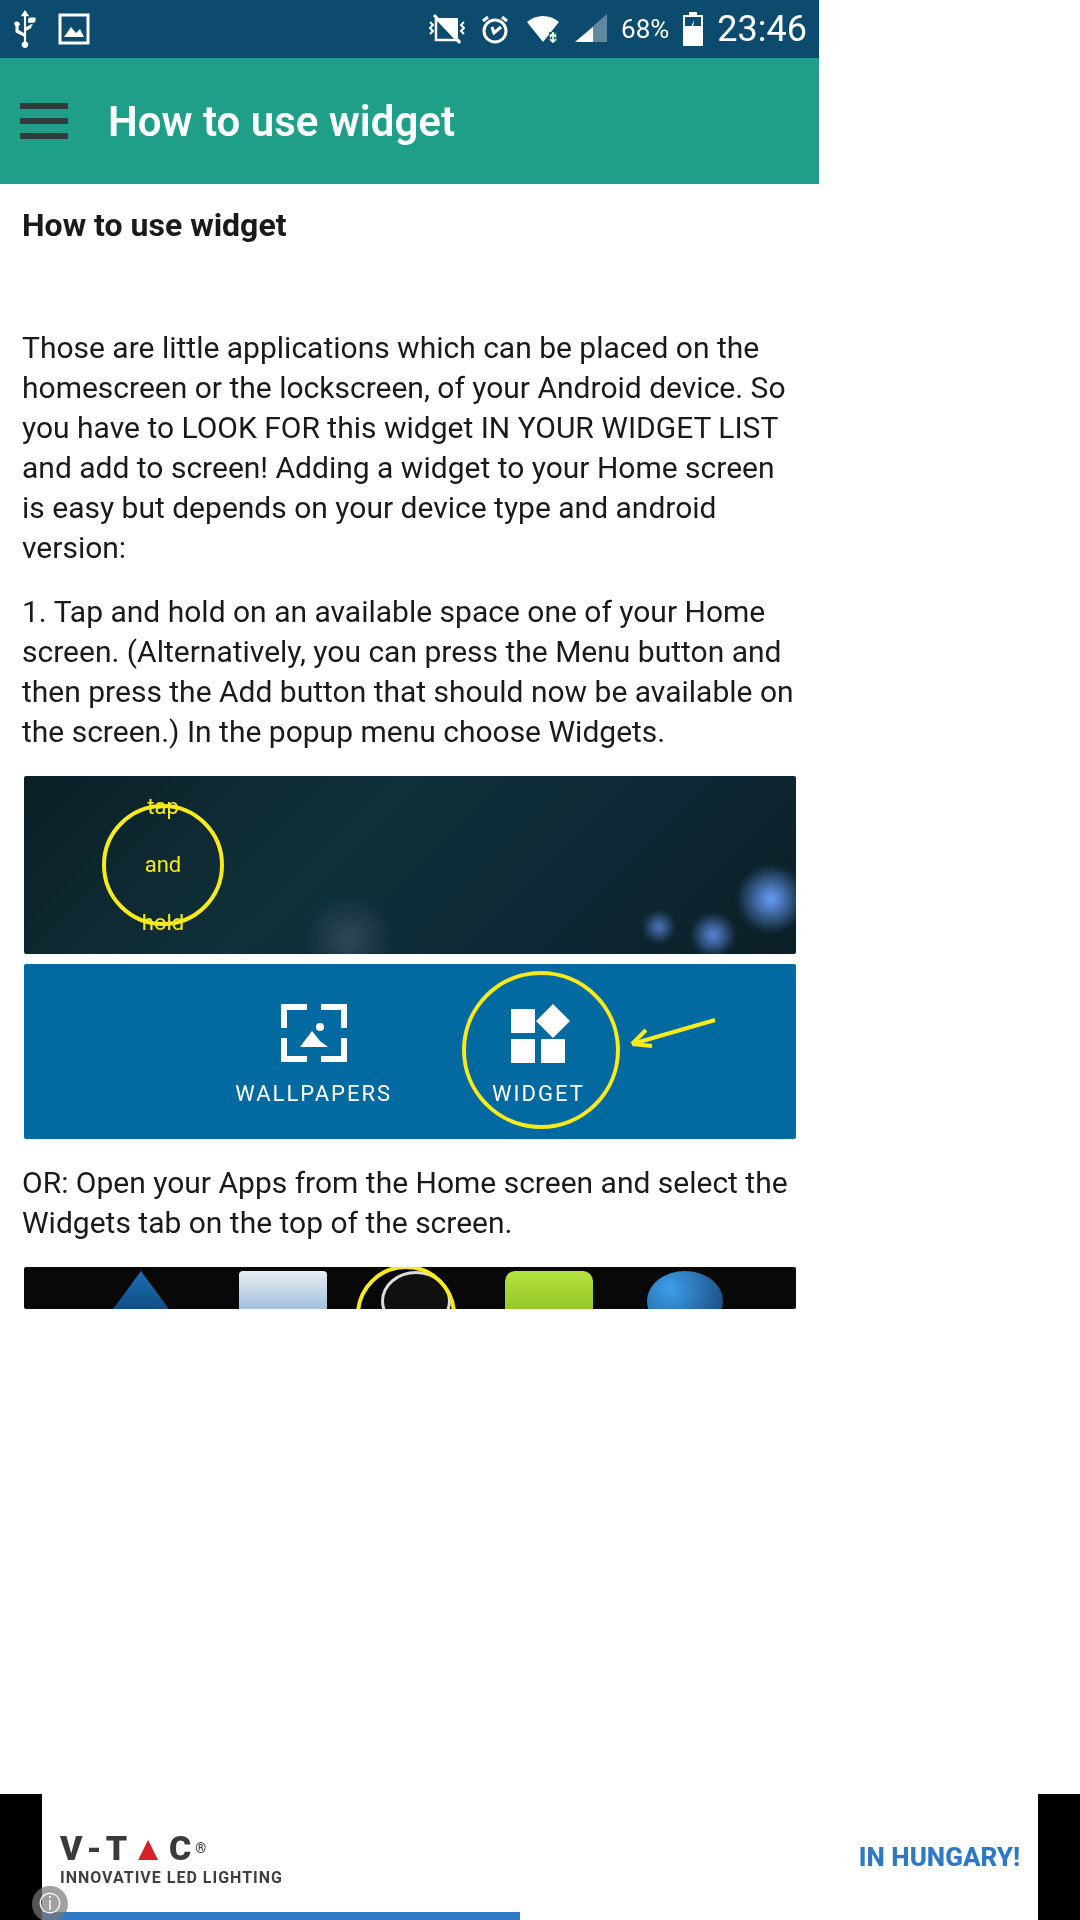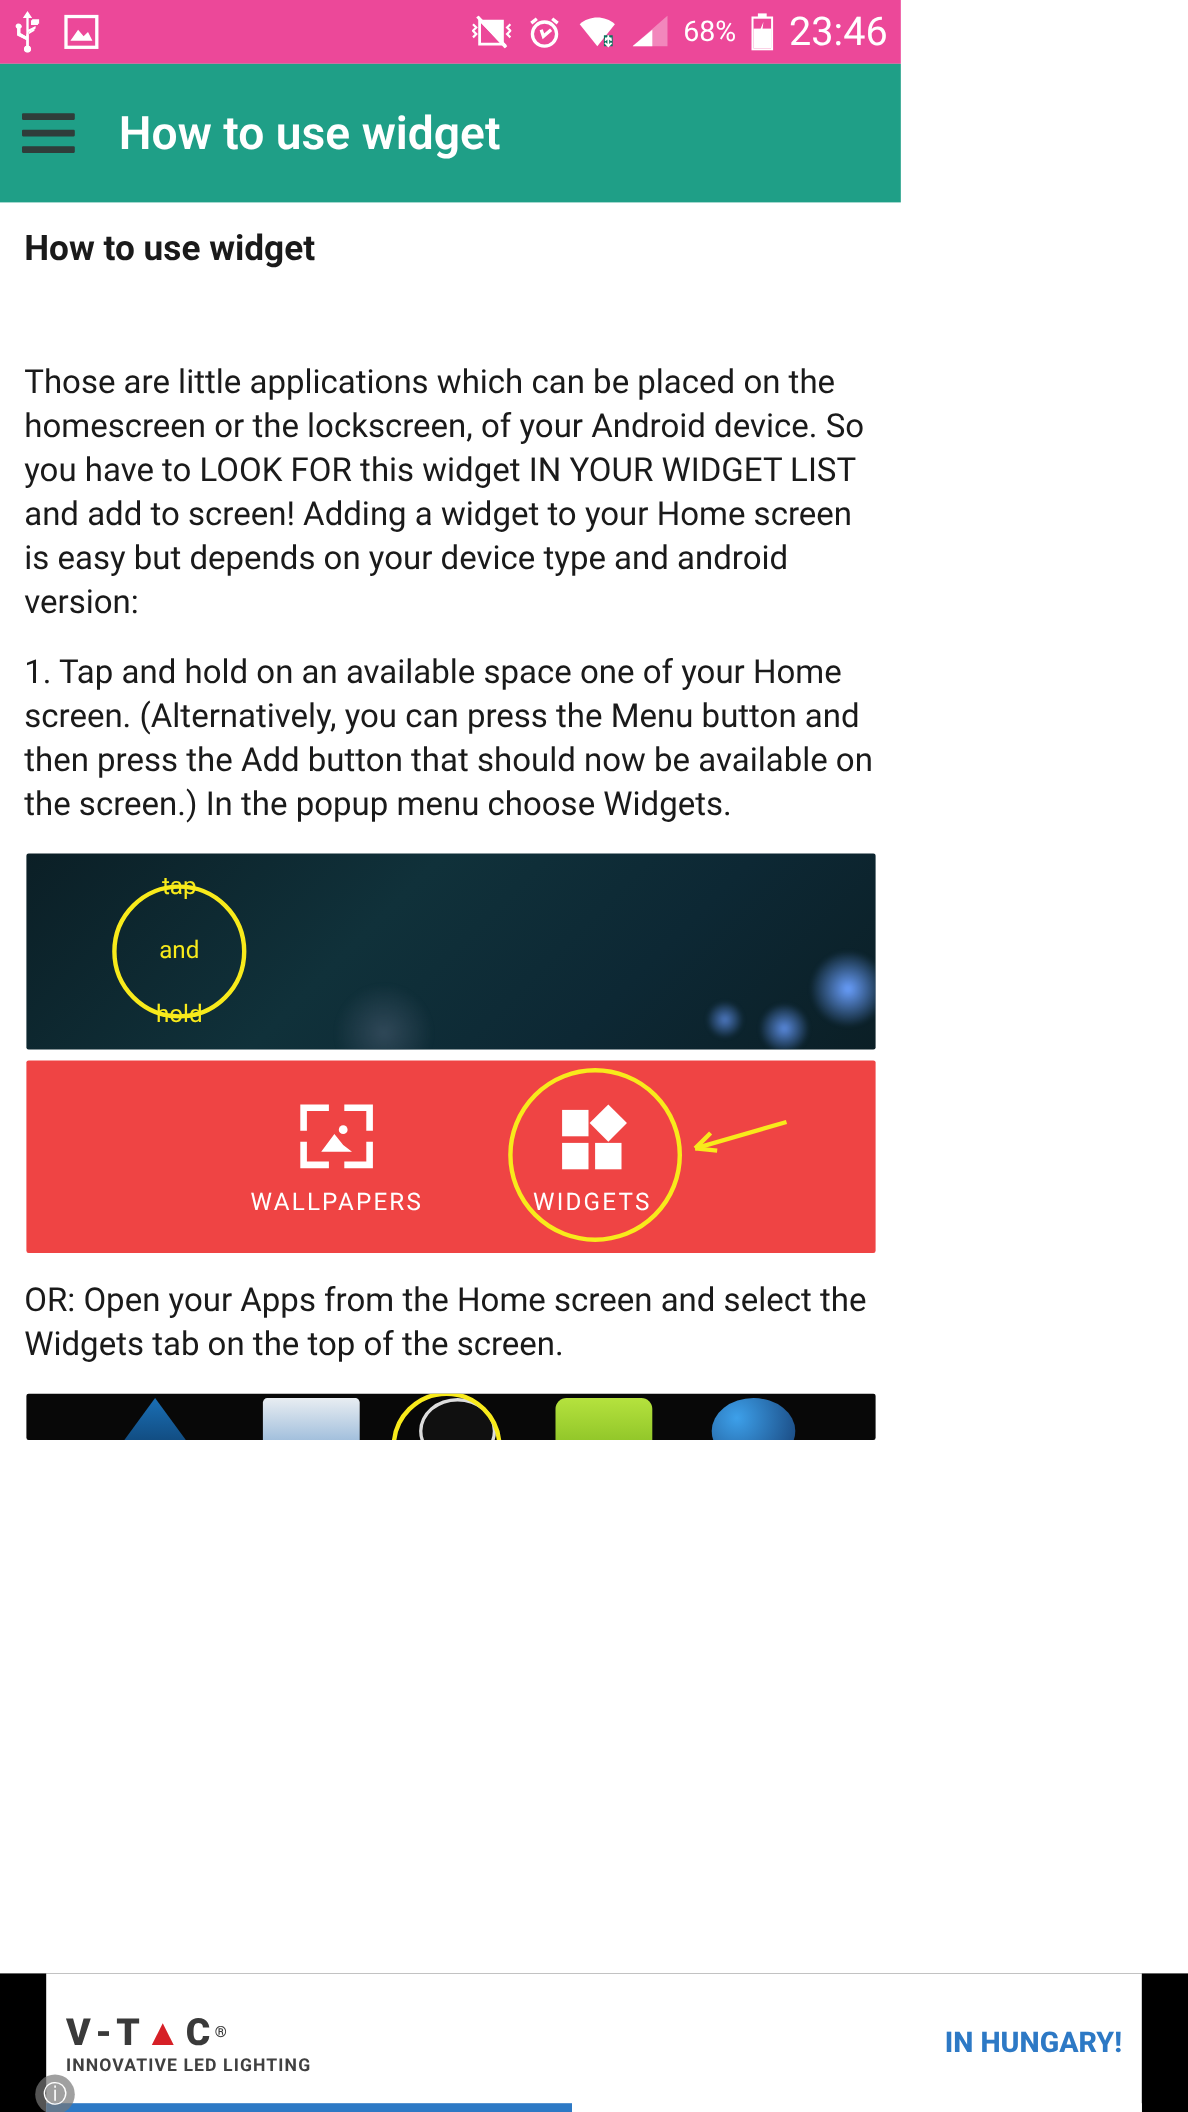--- a/index.html
+++ b/index.html
@@ -9,21 +9,21 @@
     }
     html, body {
       width: 819px;
       height: 1456px;
       font-family: Roboto, Arial, sans-serif;
       background: #ffffff;
       overflow: hidden;
     }
     .status-bar {
       height: 58px;
-      background: #ec4899;
+      background: #0c4a6e;
       display: flex;
       align-items: center;
       padding: 0 12px;
       color: #ffffff;
     }
     .status-left {
       display: flex;
       gap: 20px;
       align-items: center;
     }
@@ -117,21 +117,21 @@
       font-size: 22px;
       line-height: 26px;
       display: flex;
       flex-direction: column;
       align-items: center;
       justify-content: center;
       gap: 32px;
     }
     .illus-2 {
       height: 175px;
-      background: #ef4444;
+      background: #0369a1;
       display: flex;
       align-items: center;
       justify-content: center;
       gap: 100px;
     }
     .opt {
       display: flex;
       flex-direction: column;
       align-items: center;
       color: #ffffff;
@@ -359,21 +359,21 @@
         </svg>
         <span>WALLPAPERS</span>
       </div>
       <div class="opt">
         <svg width="90" height="72" viewBox="0 0 90 72" fill="#fff">
           <rect x="18" y="12" width="24" height="24"></rect>
           <rect x="18" y="42" width="24" height="24"></rect>
           <rect x="48" y="42" width="24" height="24"></rect>
           <rect x="48" y="12" width="24" height="24" transform="rotate(45 60 24)"></rect>
         </svg>
-        <span>WIDGETS</span>
+        <span>WIDGET</span>
       </div>
       <div class="widgets-circle"></div>
       <svg class="arrow" width="100" height="40" viewBox="0 0 100 40">
         <line x1="95" y1="8" x2="12" y2="32" stroke="#f8ea1b" stroke-width="4"></line>
         <path d="M12 32 L26 18 M12 32 L32 34" stroke="#f8ea1b" stroke-width="4" fill="none"></path>
       </svg>
     </div>
   </div>
 
   <p class="p-after">OR: Open your Apps from the Home screen and select the Widgets tab on the top of the screen.</p>

